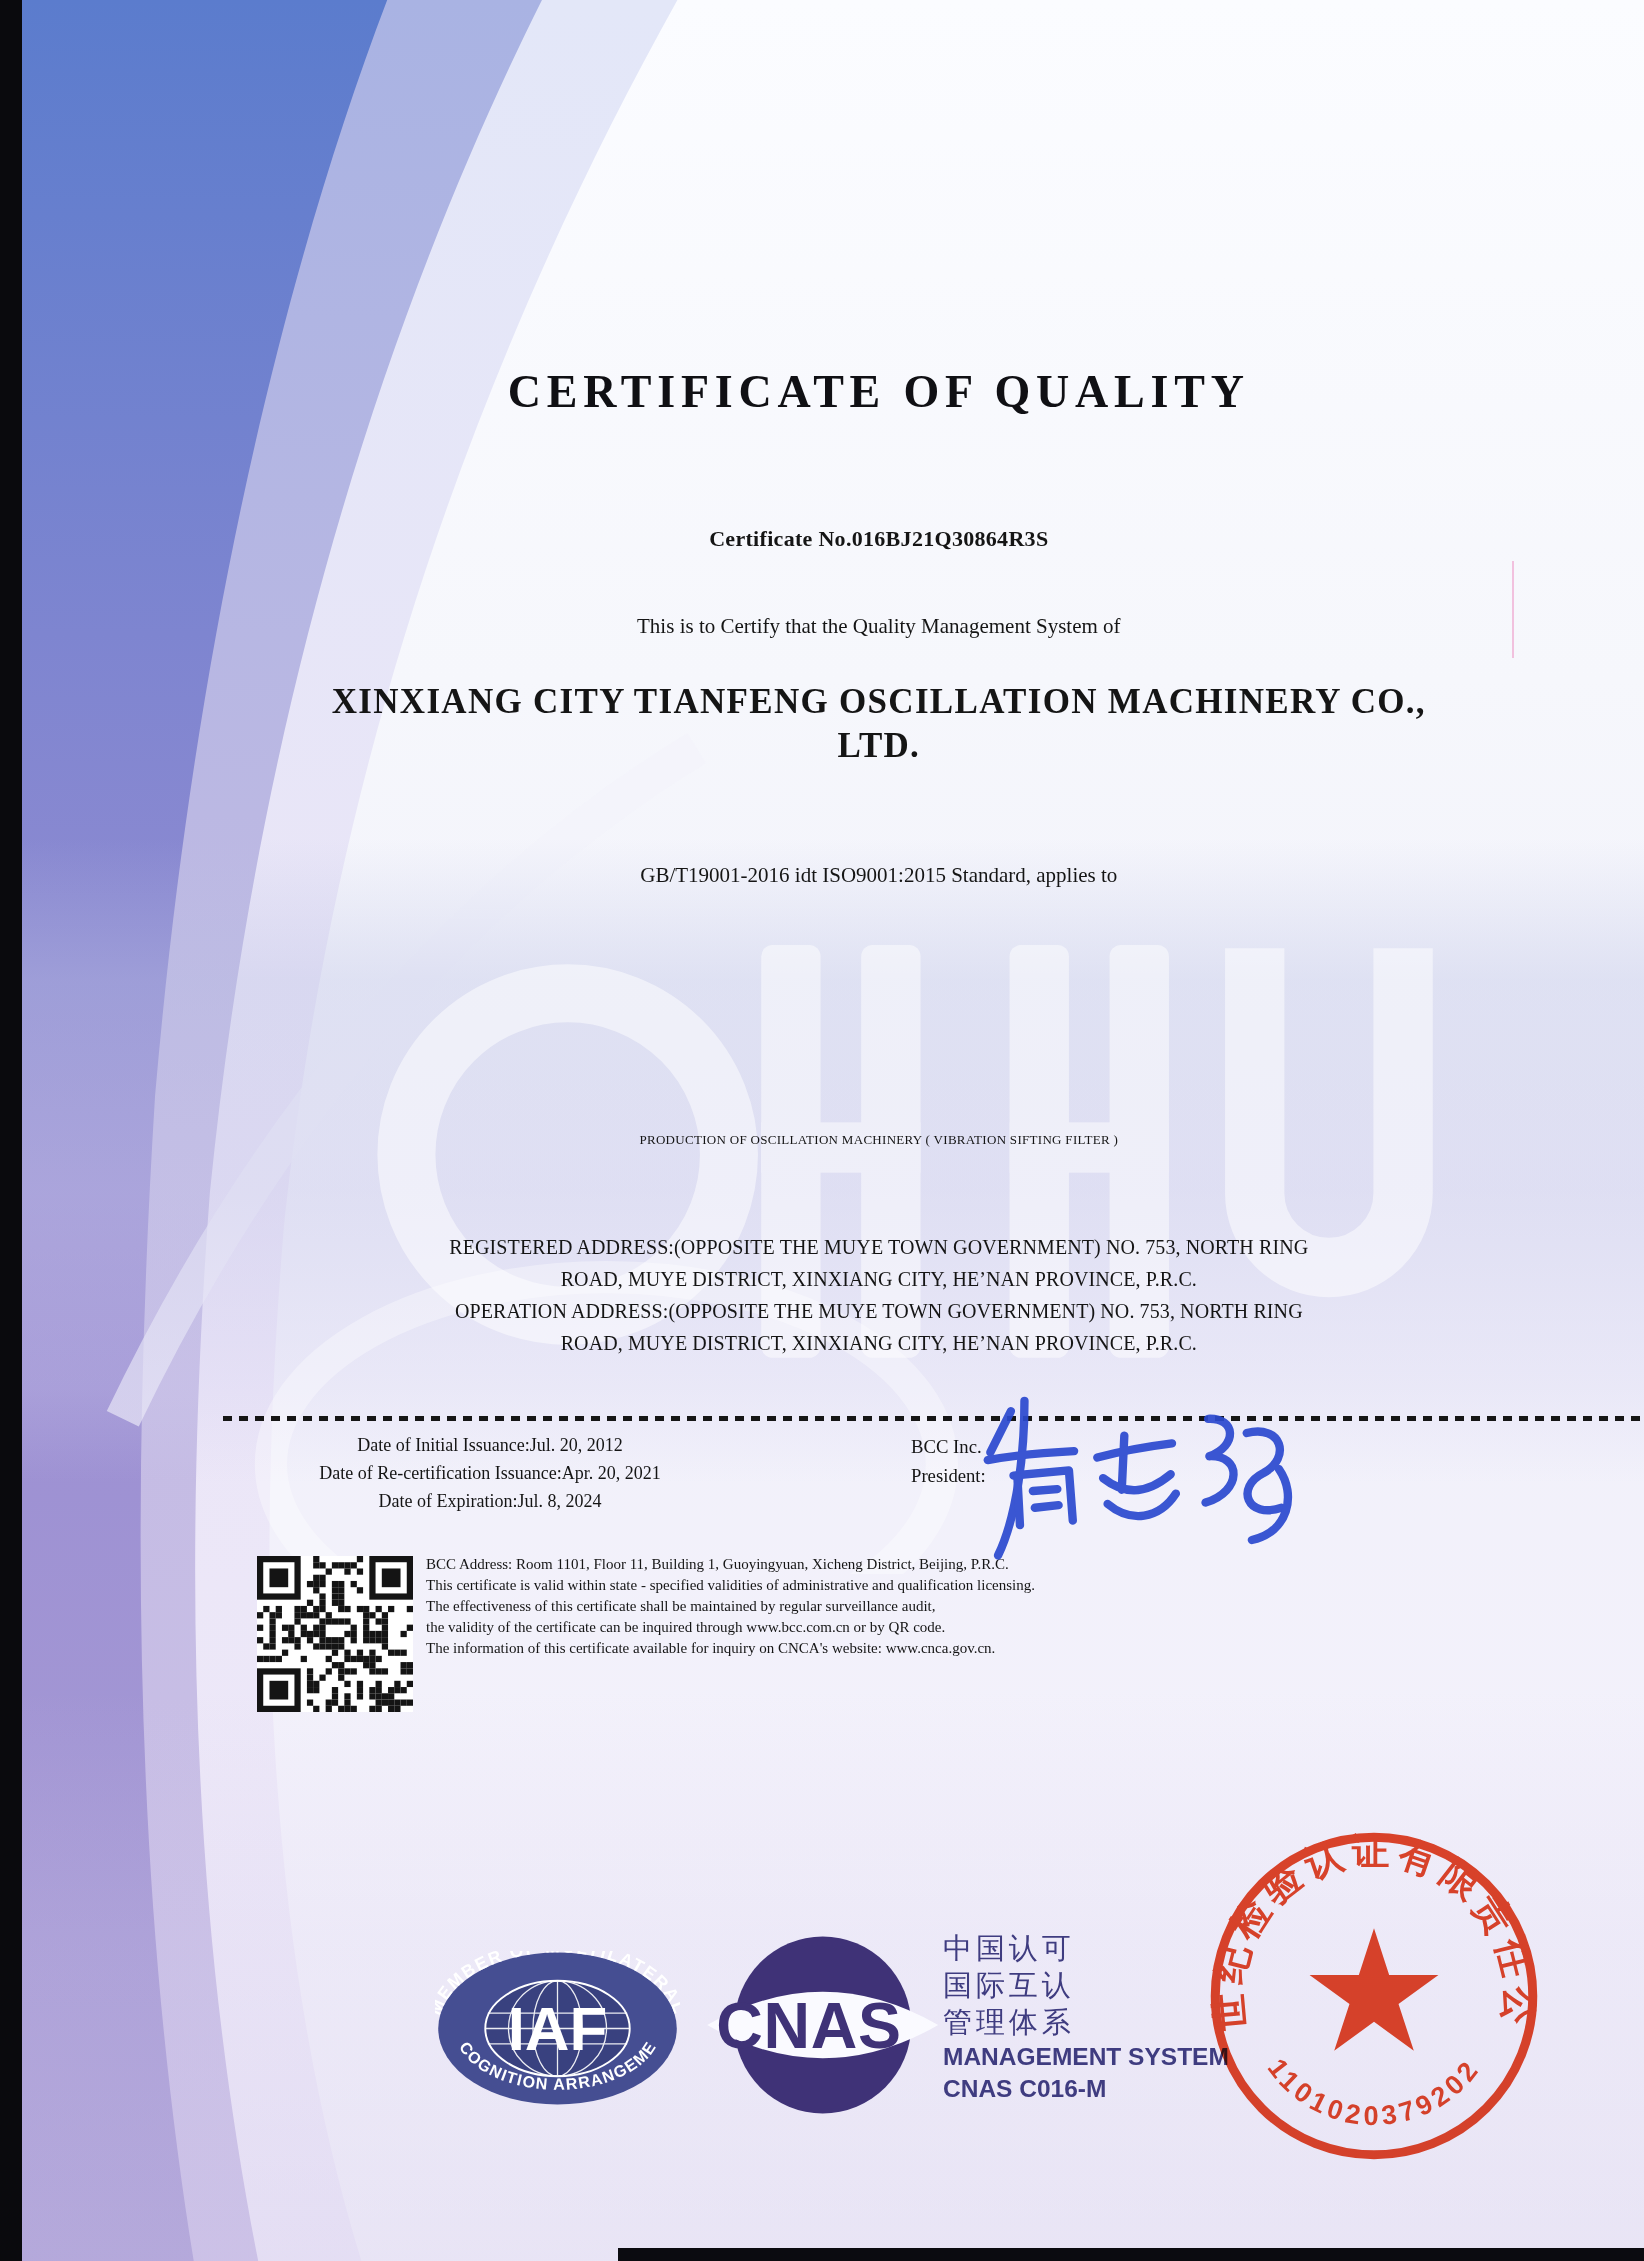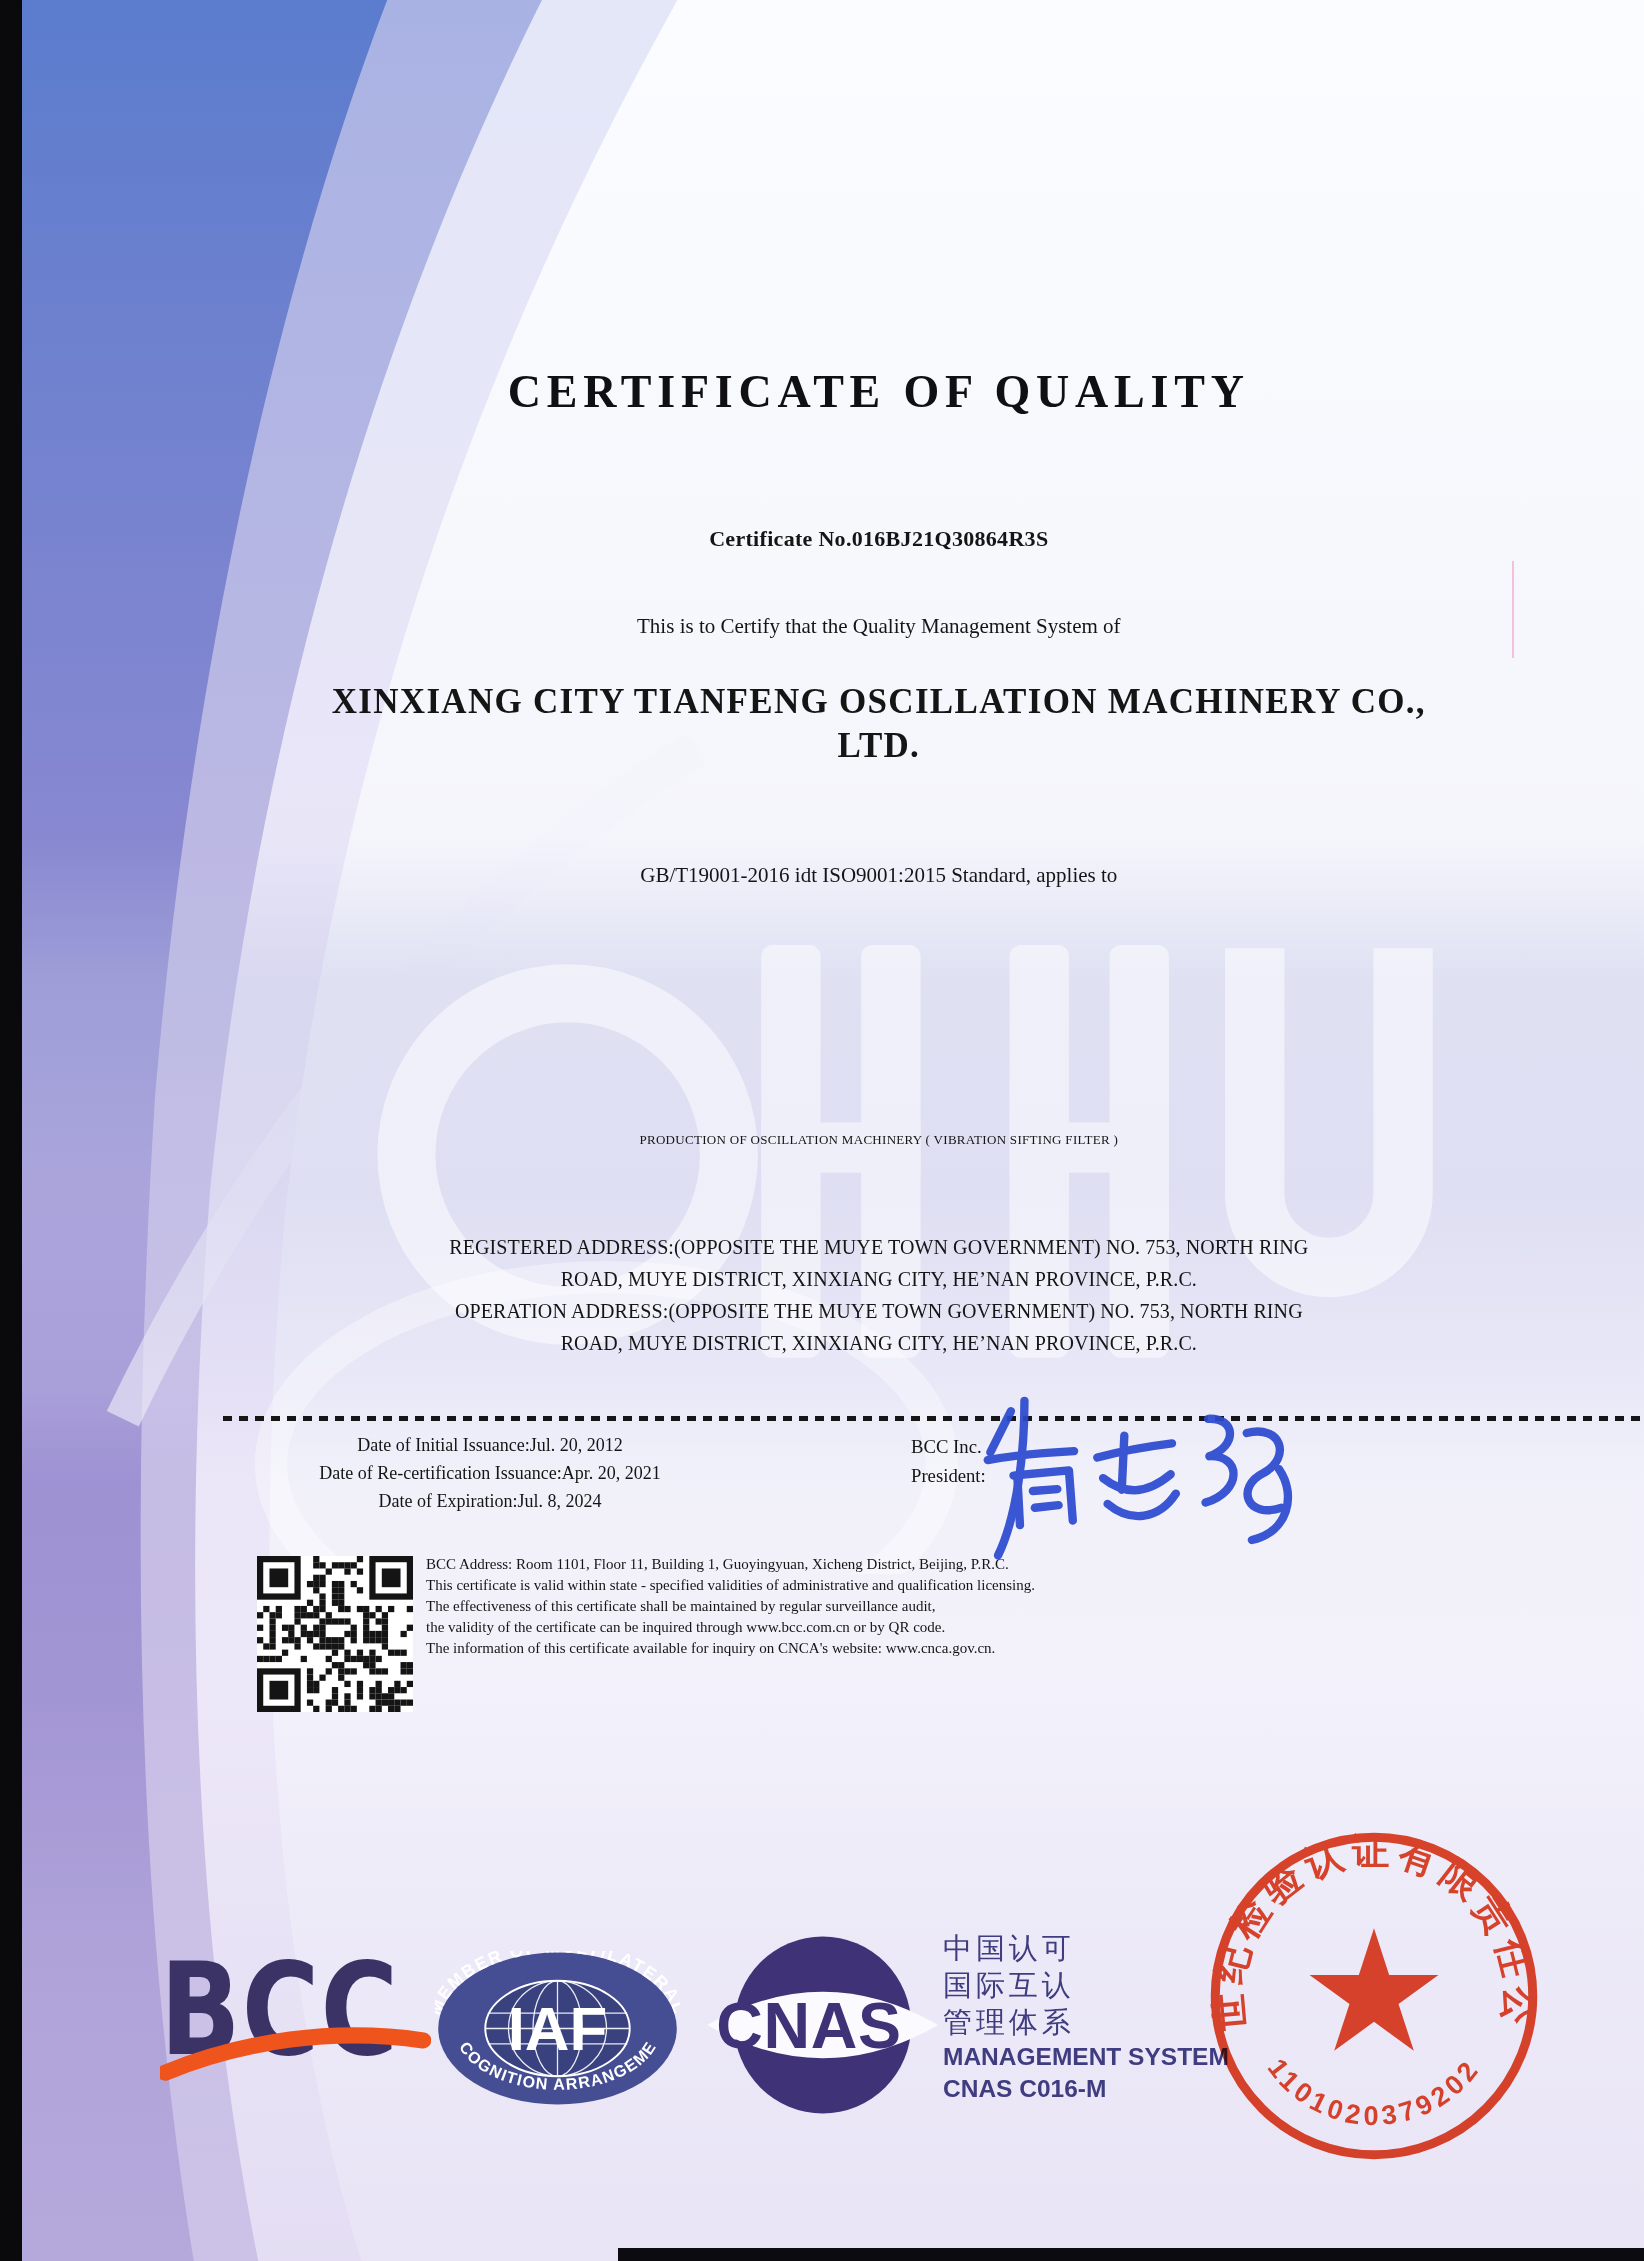--- a/index.html
+++ b/index.html
@@ -361,26 +361,20 @@
   </svg>
 
   <div id="fine-print" class="abs">
     <div>BCC Address: Room 1101, Floor 11, Building 1, Guoyingyuan, Xicheng District, Beijing, P.R.C.</div>
     <div>This certificate is valid within state - specified validities of administrative and qualification licensing.</div>
     <div>The effectiveness of this certificate shall be maintained by regular surveillance audit,</div>
     <div>the validity of the certificate can be inquired through www.bcc.com.cn or by QR code.</div>
     <div>The information of this certificate available for inquiry on CNCA's website: www.cnca.gov.cn.</div>
   </div>
 
-  <div id="bcc-logo" class="abs">
-    <span id="bcc-word">BCC</span>
-    <svg id="bcc-swoosh" width="271" height="139" viewBox="0 0 420 215">
-      <path d="M8,162 C130,112 270,92 408,112" fill="none" stroke="#f0541d" stroke-width="25" stroke-linecap="round"></path>
-    </svg>
-  </div>
 
   <svg id="iaf-logo" class="abs" width="245" height="155" viewBox="0 0 380 240">
     <defs>
       <path id="iafTop" d="M16.2,160.4 A185,118 0 1 1 363.8,160.4" fill="none"></path>
       <path id="iafBottom" d="M39.6,152.5 A160,95 0 0 0 340.4,152.5" fill="none"></path>
     </defs>
     <ellipse cx="190" cy="120" rx="185" ry="118" fill="#454e92"></ellipse>
     <ellipse cx="190" cy="120" rx="112" ry="74" fill="#39417f" stroke="#ffffff" stroke-width="3"></ellipse>
     <g stroke="#ffffff" stroke-width="2" fill="none" opacity=".9">
       <line x1="82" y1="96" x2="298" y2="96"></line>

